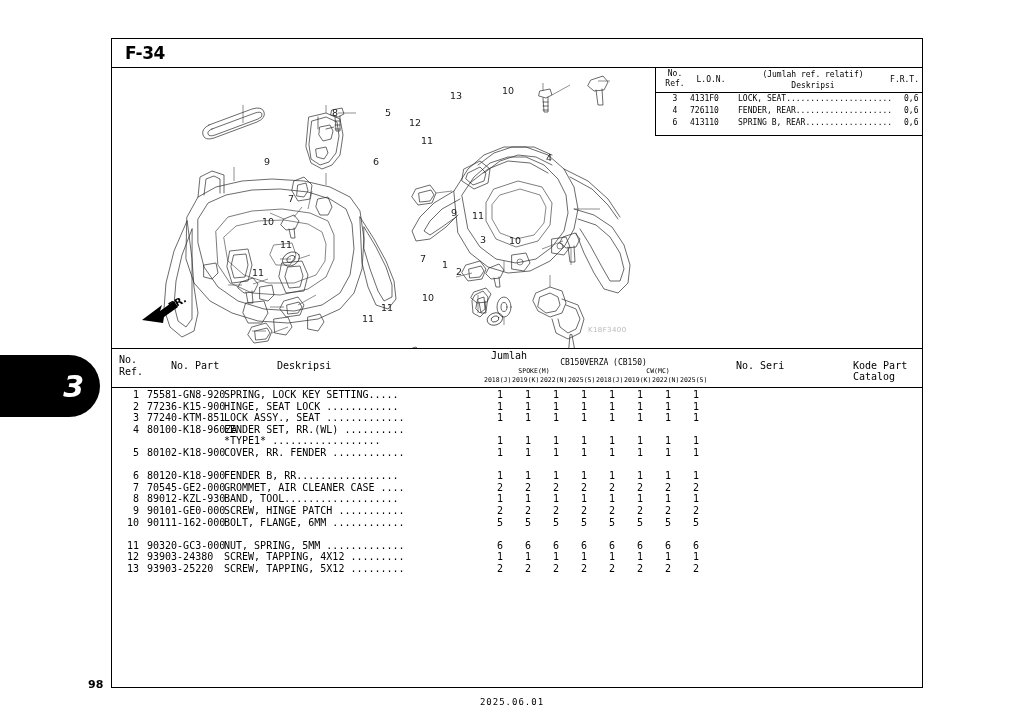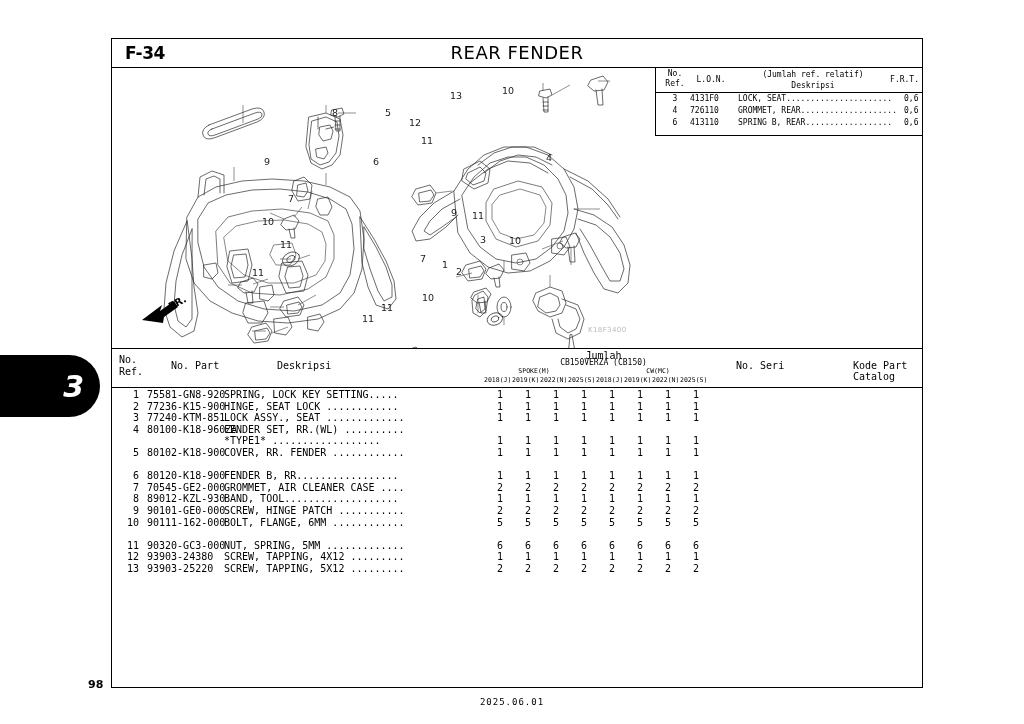--- a/index.html
+++ b/index.html
@@ -156,21 +156,21 @@
     height: 40px;
     border-bottom: 1.4px solid #000;
     box-sizing: border-box;
     font-size: 10px;
   }
   .ph-noref {
     position: absolute; left: 8px; top: 6px; line-height: 12px;
   }
   .ph-nopart { position: absolute; left: 60px; top: 12px; }
   .ph-desk  { position: absolute; left: 166px; top: 12px; }
-  .ph-jumlah { position: absolute; left: 380px; top: 2px; width: 225px; text-align: center; }
+  .ph-jumlah { position: absolute; left: 380px; top: 2px; width: 225px; text-align: left; }
   .ph-model  { position: absolute; left: 380px; top: 10px; width: 225px; text-align: center; font-size: 8px; }
   .ph-sub-spoke { position: absolute; left: 368px; top: 19px; width: 110px; text-align: center; font-size: 6.5px; }
   .ph-sub-cw    { position: absolute; left: 492px; top: 19px; width: 110px; text-align: center; font-size: 6.5px; }
   .ph-years { position: absolute; left: 270px; top: 28px; width: 340px; font-size: 6.5px; }
   .ph-years span { position: absolute; white-space: nowrap; }
   .ph-noseri { position: absolute; left: 625px; top: 12px; }
   .ph-kode   { position: absolute; left: 742px; top: 12px; }
 
   
   #parts-body {
@@ -230,21 +230,20 @@
     letter-spacing: 1px;
   }
 </style>
 </head>
 <body>
 
 <div id="page-frame"></div>
 
 <div id="title-bar">
   <div id="section-code">F-34</div>
-  <div id="page-title">REAR FENDER</div>
 </div>
 
 <div id="frt-table">
   <div id="frt-head">
     <div class="frt-h-no">
       <div>No.</div>
       <div>Ref.</div>
     </div>
     <div class="frt-h-lon">L.O.N.</div>
     <div class="frt-h-desk">
@@ -256,21 +255,21 @@
   <div id="frt-rows">
       <div class="frt-row">
         <span class="frt-ref">3</span>
         <span class="frt-lon">4131F0</span>
         <span class="frt-desc">LOCK, SEAT......................</span>
         <span class="frt-val">0,6</span>
       </div>
       <div class="frt-row">
         <span class="frt-ref">4</span>
         <span class="frt-lon">726110</span>
-        <span class="frt-desc">GROMMET, REAR....................</span>
+        <span class="frt-desc">FENDER, REAR....................</span>
         <span class="frt-val">0,6</span>
       </div>
       <div class="frt-row">
         <span class="frt-ref">6</span>
         <span class="frt-lon">413110</span>
         <span class="frt-desc">SPRING B, REAR..................</span>
         <span class="frt-val">0,6</span>
       </div>
     </div>
 </div>

